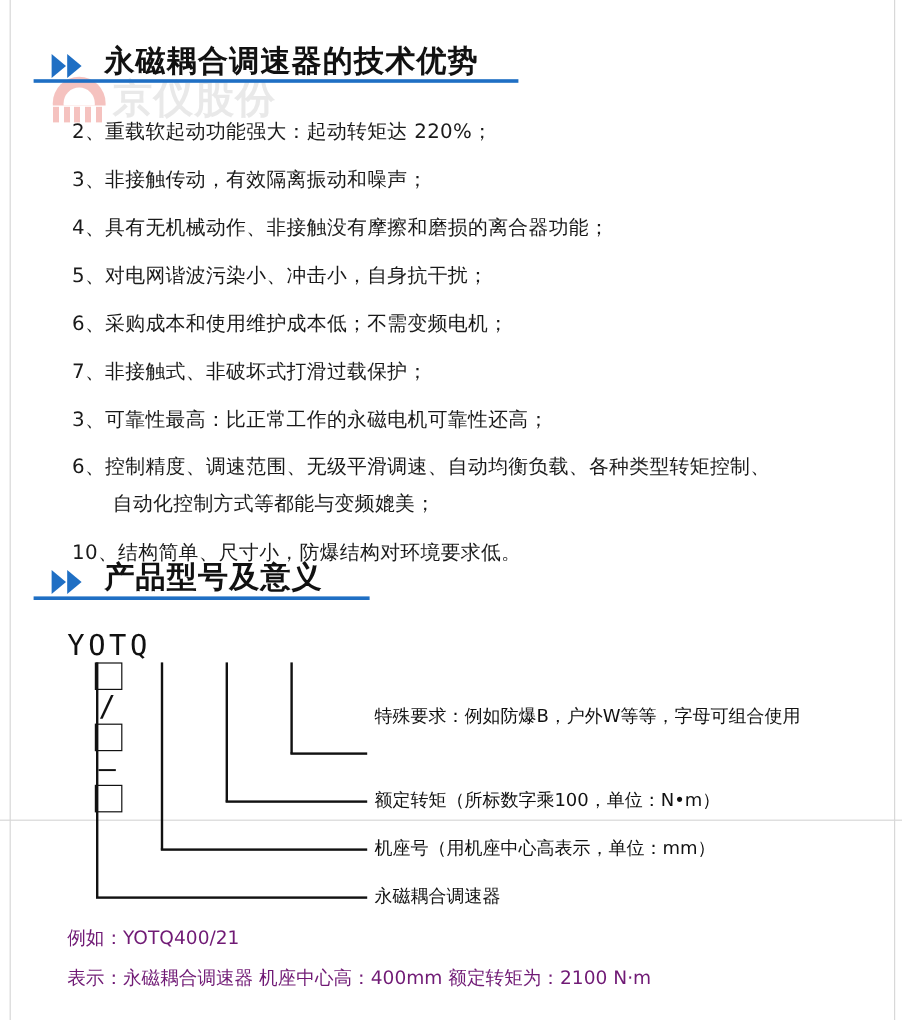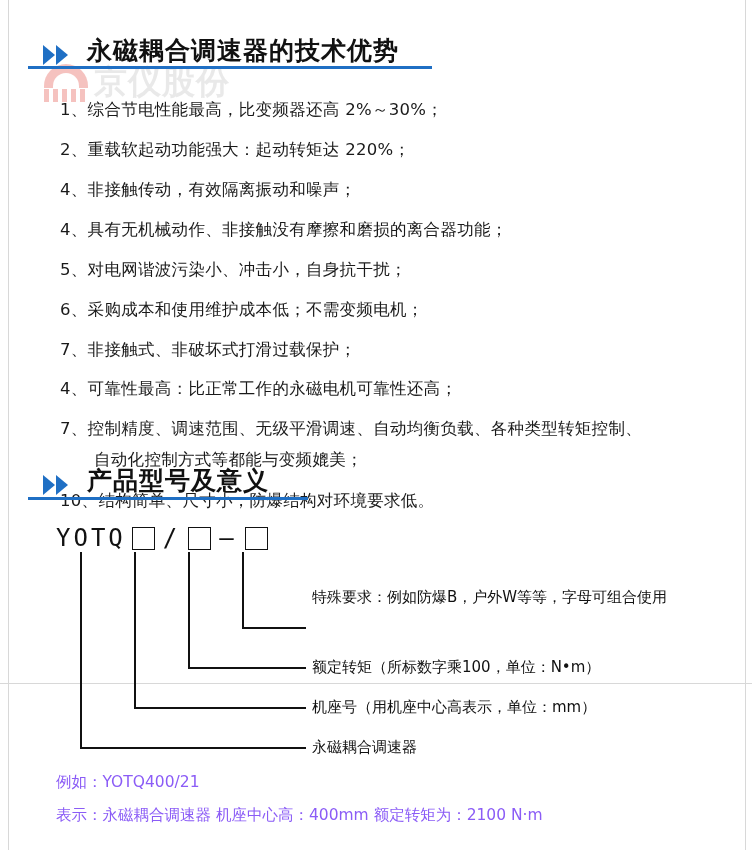--- a/index.html
+++ b/index.html
@@ -149,20 +149,21 @@
   .code-row {
     position: absolute;
     left: 56px;
     top: 524px;
     font-family: "DejaVu Sans Mono", monospace;
     font-size: 24px;
     letter-spacing: 3px;
     color: #111;
     display: flex;
     align-items: center;
+    flex-direction: column;
   }
   .box {
     display: inline-block;
     width: 21px;
     height: 21px;
     border: 1.6px solid #111;
     margin: 0 6px;
     vertical-align: middle;
   }
   .sep {
@@ -187,21 +188,21 @@
     font-size: 15px;
     color: #111;
     white-space: nowrap;
   }
 
   .example {
     position: absolute;
     left: 56px;
     font-family: "DejaVu Sans", sans-serif;
     font-size: 15.5px;
-    color: #8b5cf6;
+    color: #701a75;
     white-space: nowrap;
   }
 </style>
 </head>
 <body>
 
 <div class="page">
 
   <div class="edge-line-left"></div>
   <div class="edge-line-right"></div>
@@ -218,30 +219,29 @@
   <div class="section-head" style="left:28px; top:34px;">
     <span class="chev">
       <span class="c1"></span>
         <span class="c2"></span>
     </span>
     <span class="head-title">永磁耦合调速器的技术优势</span>
   </div>
   <div class="head-underline" style="left:28px; top:66px; width:404px;"></div>
 
   <div class="advantages">
-    <div class="adv-item"><span>1、综合节电性能最高，比变频器还高 2%～30%；</span></div>
     <div class="adv-item"><span>2、重载软起动功能强大：起动转矩达 220%；</span></div>
-    <div class="adv-item"><span>4、非接触传动，有效隔离振动和噪声；</span></div>
+    <div class="adv-item"><span>3、非接触传动，有效隔离振动和噪声；</span></div>
     <div class="adv-item"><span>4、具有无机械动作、非接触没有摩擦和磨损的离合器功能；</span></div>
     <div class="adv-item"><span>5、对电网谐波污染小、冲击小，自身抗干扰；</span></div>
     <div class="adv-item"><span>6、采购成本和使用维护成本低；不需变频电机；</span></div>
     <div class="adv-item"><span>7、非接触式、非破坏式打滑过载保护；</span></div>
-    <div class="adv-item"><span>4、可靠性最高：比正常工作的永磁电机可靠性还高；</span></div>
+    <div class="adv-item"><span>3、可靠性最高：比正常工作的永磁电机可靠性还高；</span></div>
     <div class="adv-item">
-      <span>7、控制精度、调速范围、无级平滑调速、自动均衡负载、各种类型转矩控制、</span>
+      <span>6、控制精度、调速范围、无级平滑调速、自动均衡负载、各种类型转矩控制、</span>
       <span class="sub">自动化控制方式等都能与变频媲美；</span>
     </div>
     <div class="adv-item"><span>10、结构简单、尺寸小，防爆结构对环境要求低。</span></div>
   </div>
 
   <div class="section-head" style="left:28px; top:464px;">
     <span class="chev">
       <span class="c1"></span>
         <span class="c2"></span>
     </span>

